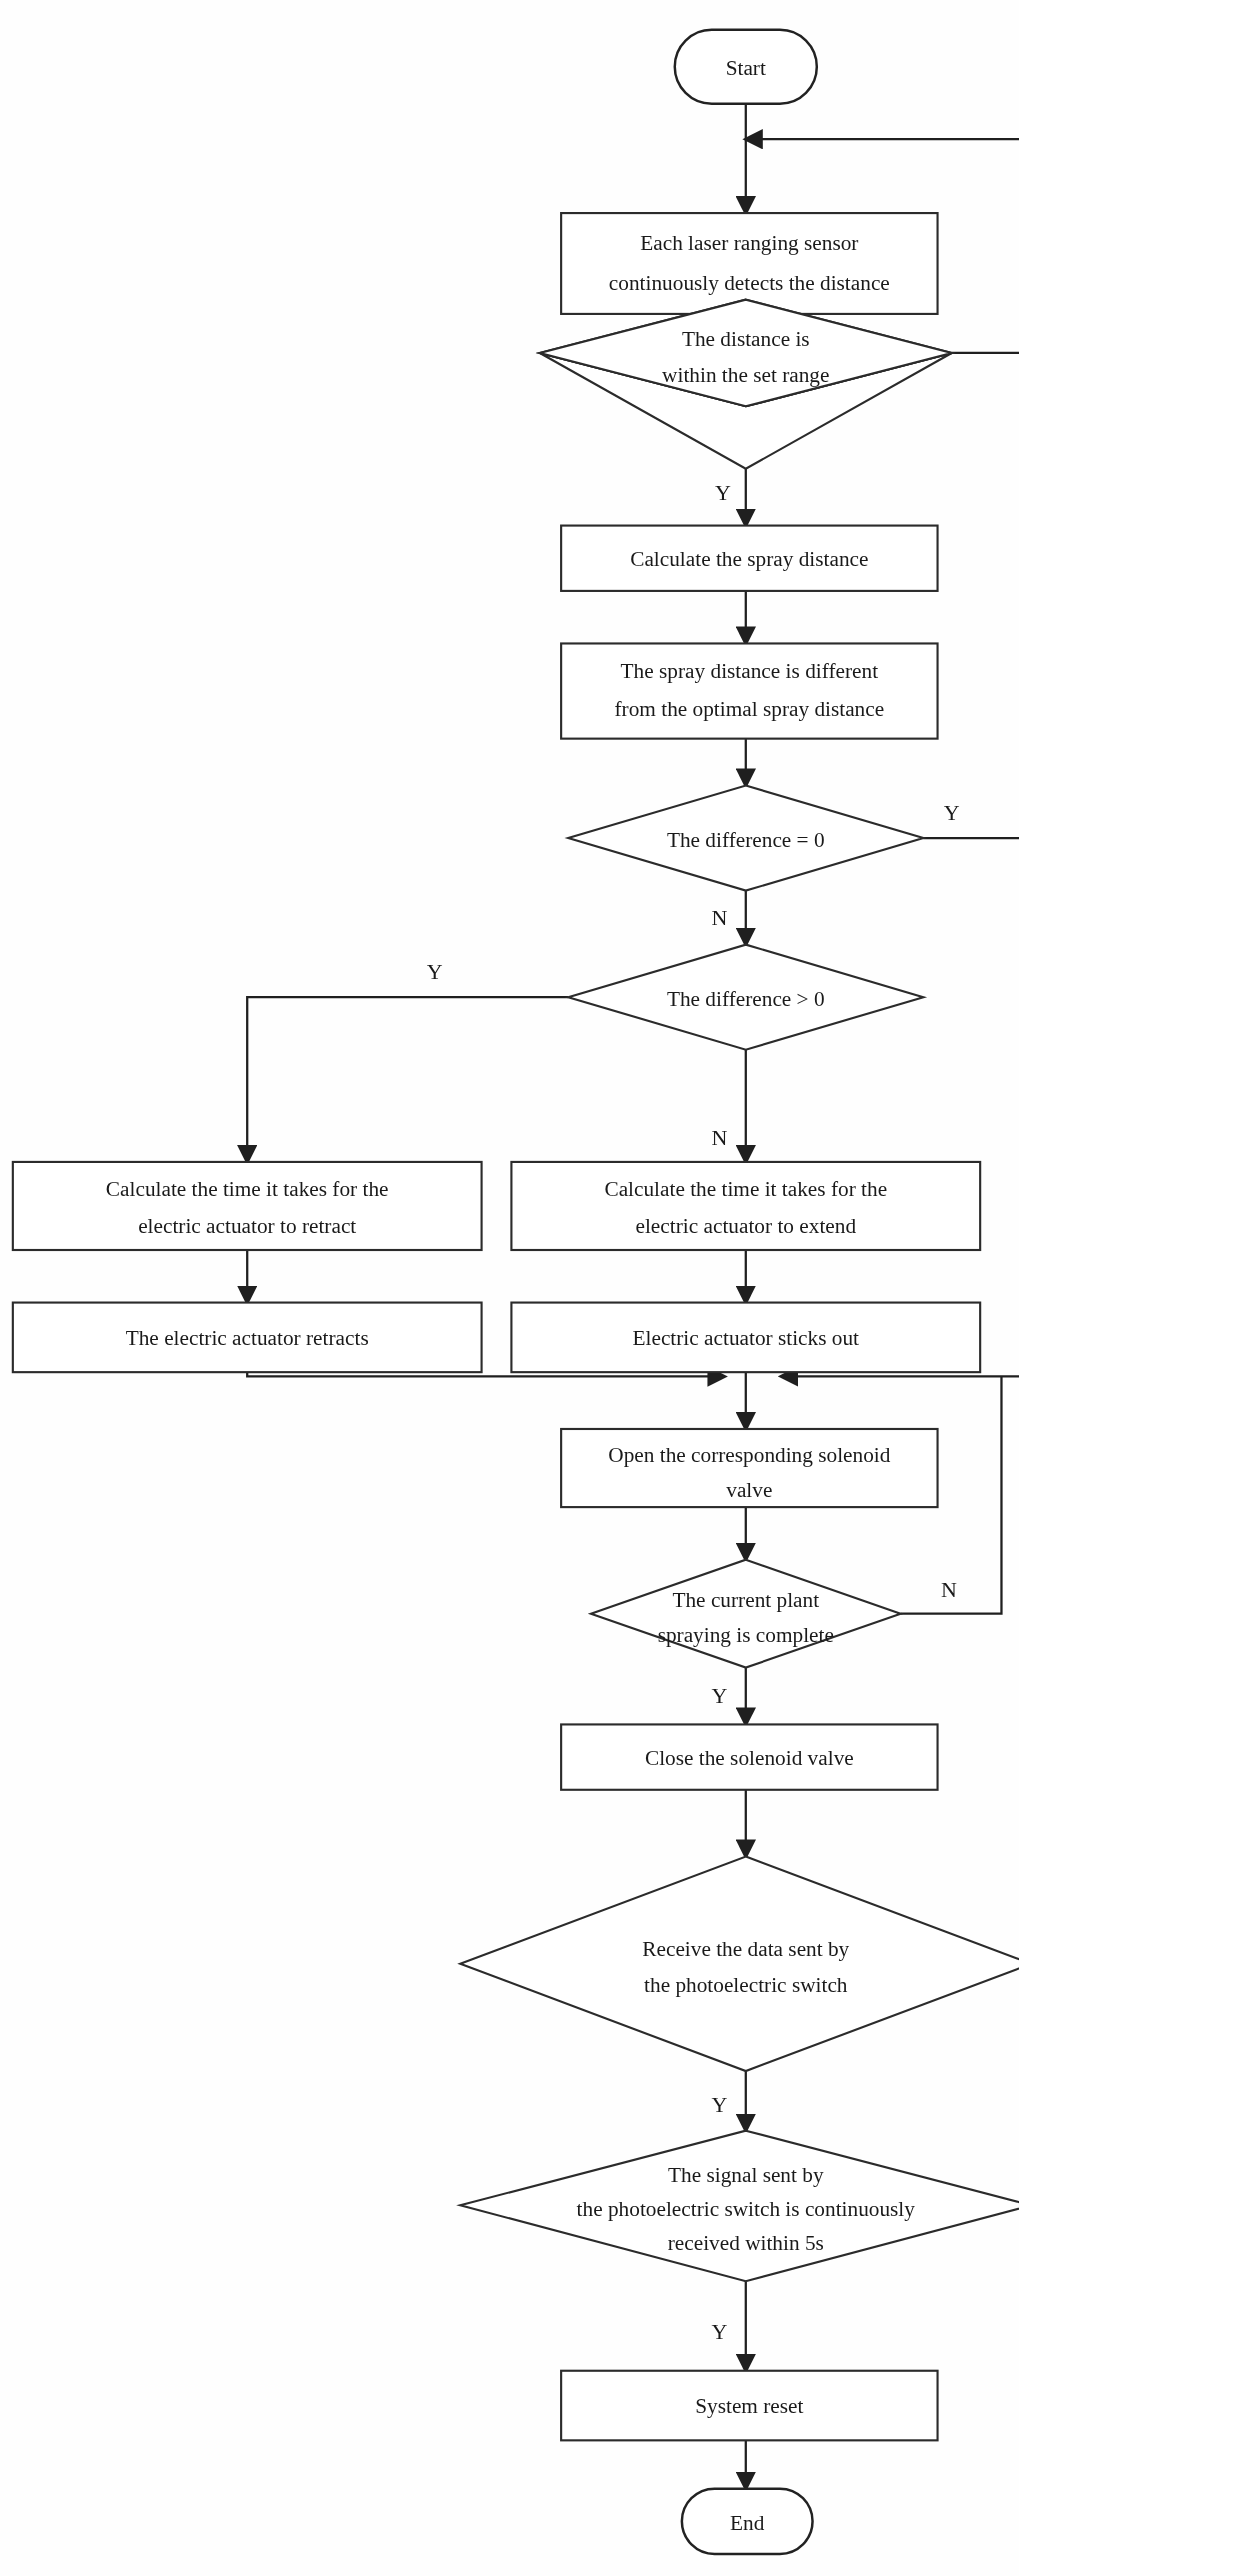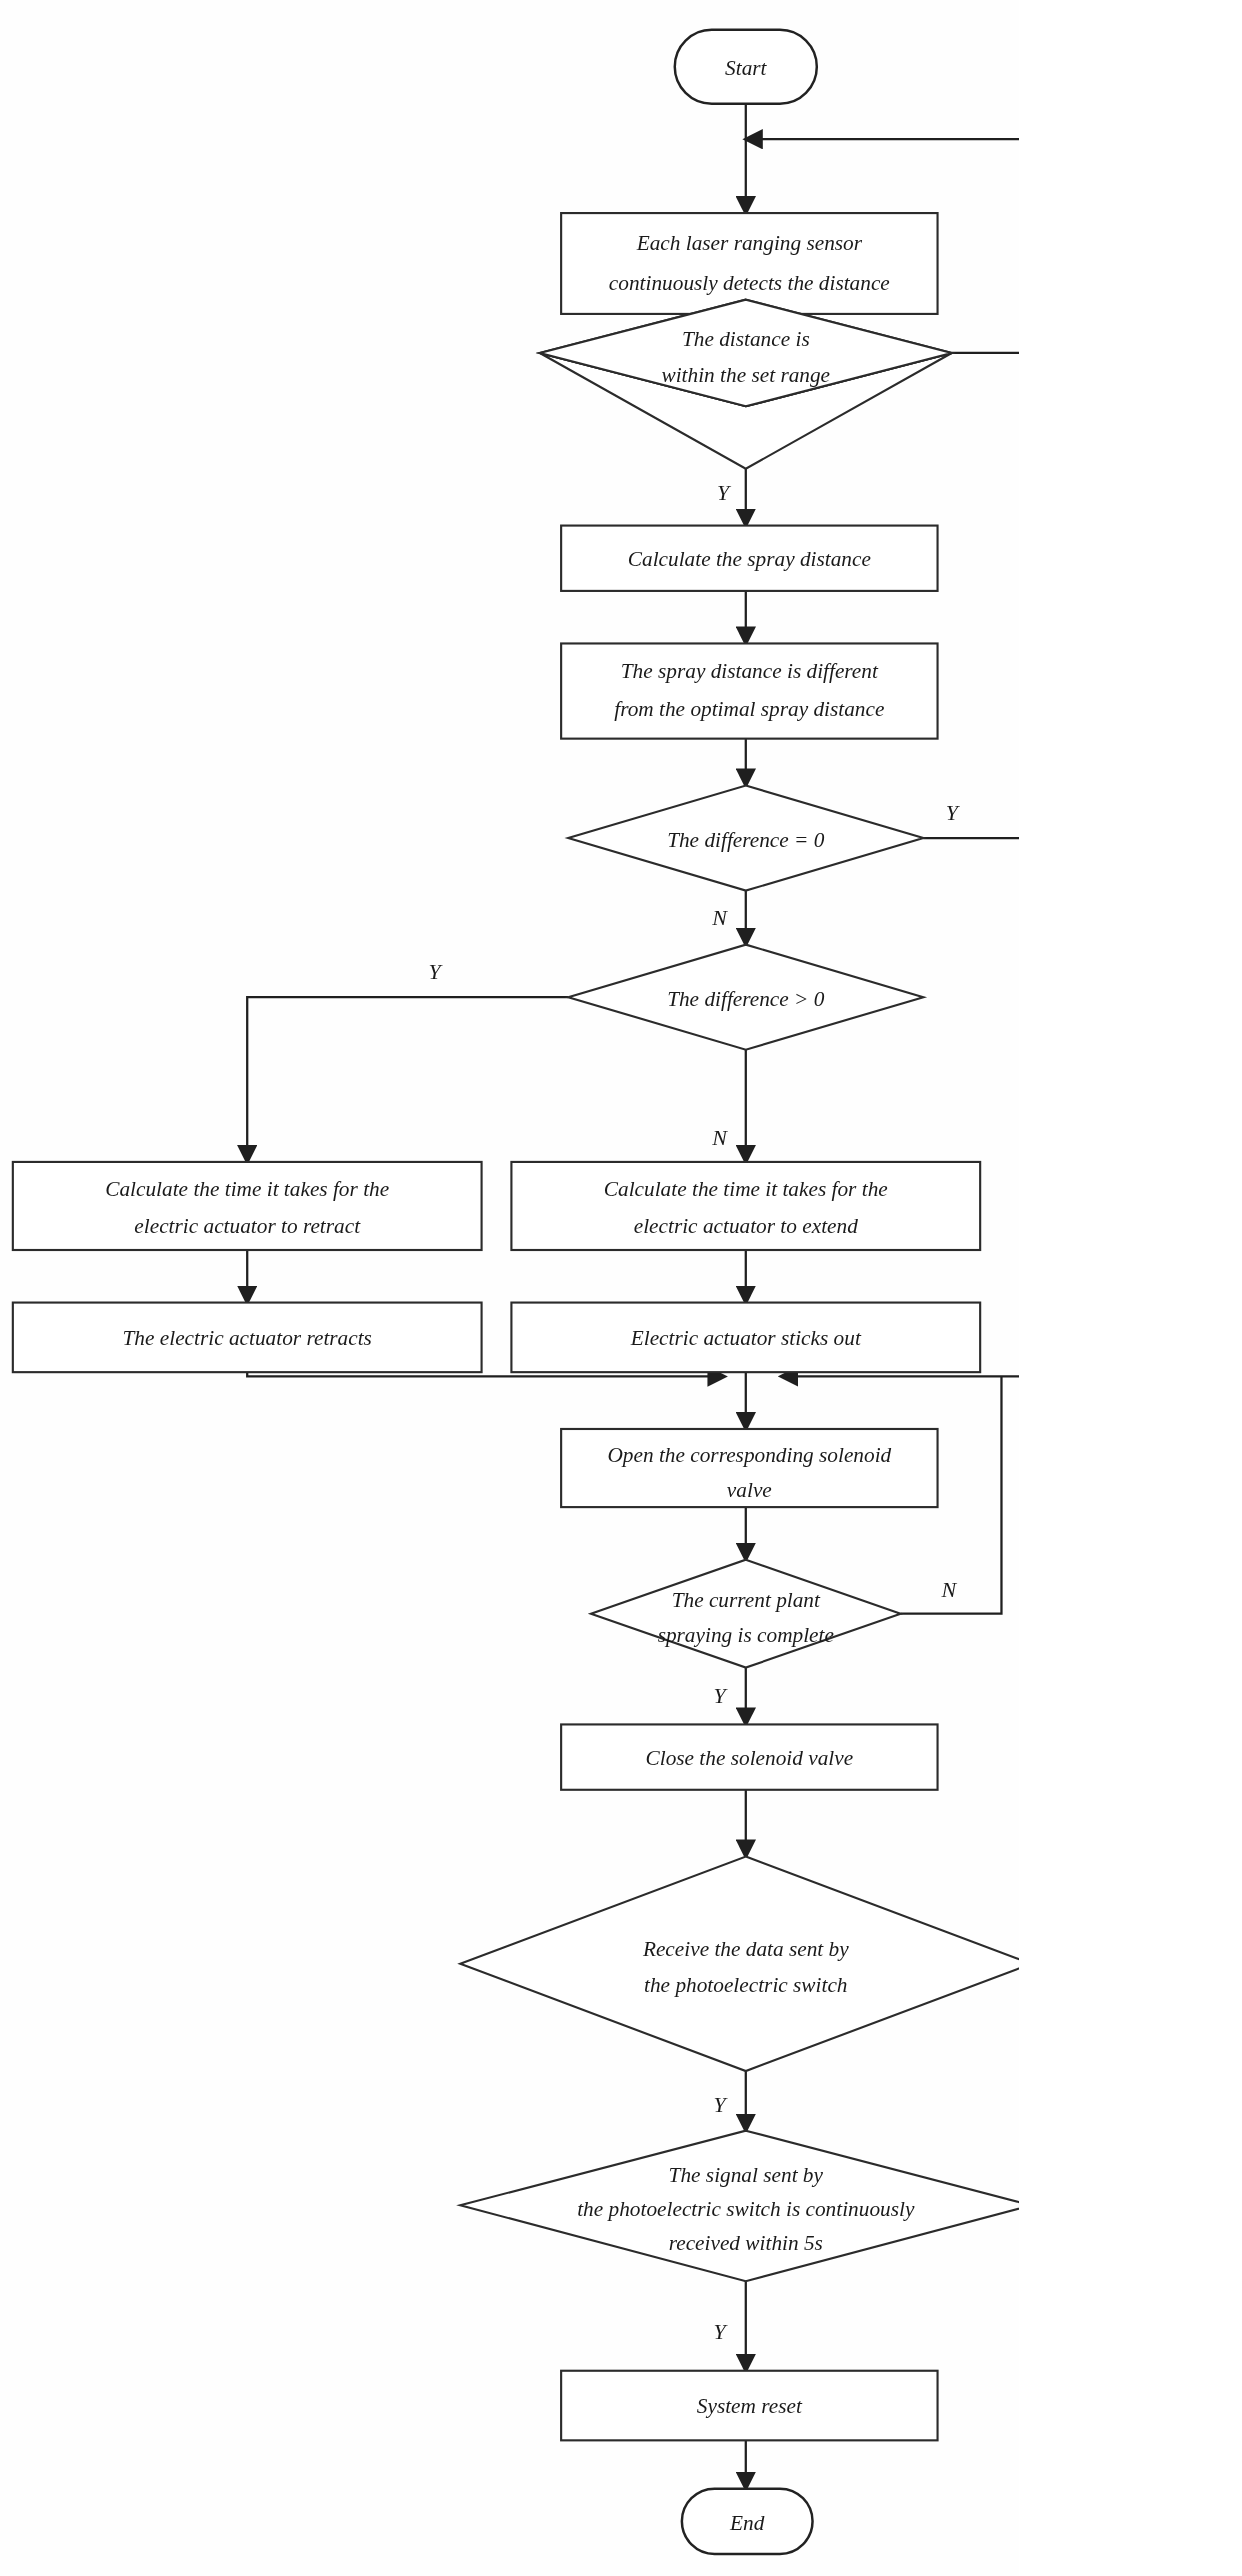--- a/index.html
+++ b/index.html
@@ -1,18 +1,18 @@
 <!DOCTYPE html>
 <html style="font-size:11.4px"><head>
 <meta charset="utf-8">
 <title>Spray Control Flowchart</title>
 <style>
   html,body{margin:0;padding:0;background:#ffffff;}
   body{font-family:"Liberation Serif", serif;}
-  #page{position:relative;width:1019px;height:2576px;background:#fefefe;overflow:hidden;font-style:italic;}
+  #page{position:relative;width:1019px;height:2576px;background:#fefefe;overflow:hidden;}
   svg#flow{position:absolute;top:0;left:0;width:1243px;height:2576px;}
   svg#flow text{ font-family:"Liberation Serif", serif; fill:#1a1a1a; }
   .nodeText{ font-size:30px; }
   .termText{ font-size:30px; }
   .branchText{ font-size:31px; }
   .shape{ fill:#ffffff; stroke:#2b2b2b; stroke-width:3; }
   .term{ fill:#ffffff; stroke:#222222; stroke-width:3.5; }
   .conn{ stroke:#1f1f1f; stroke-width:3.2; fill:none; }
 </style>
 </head>

